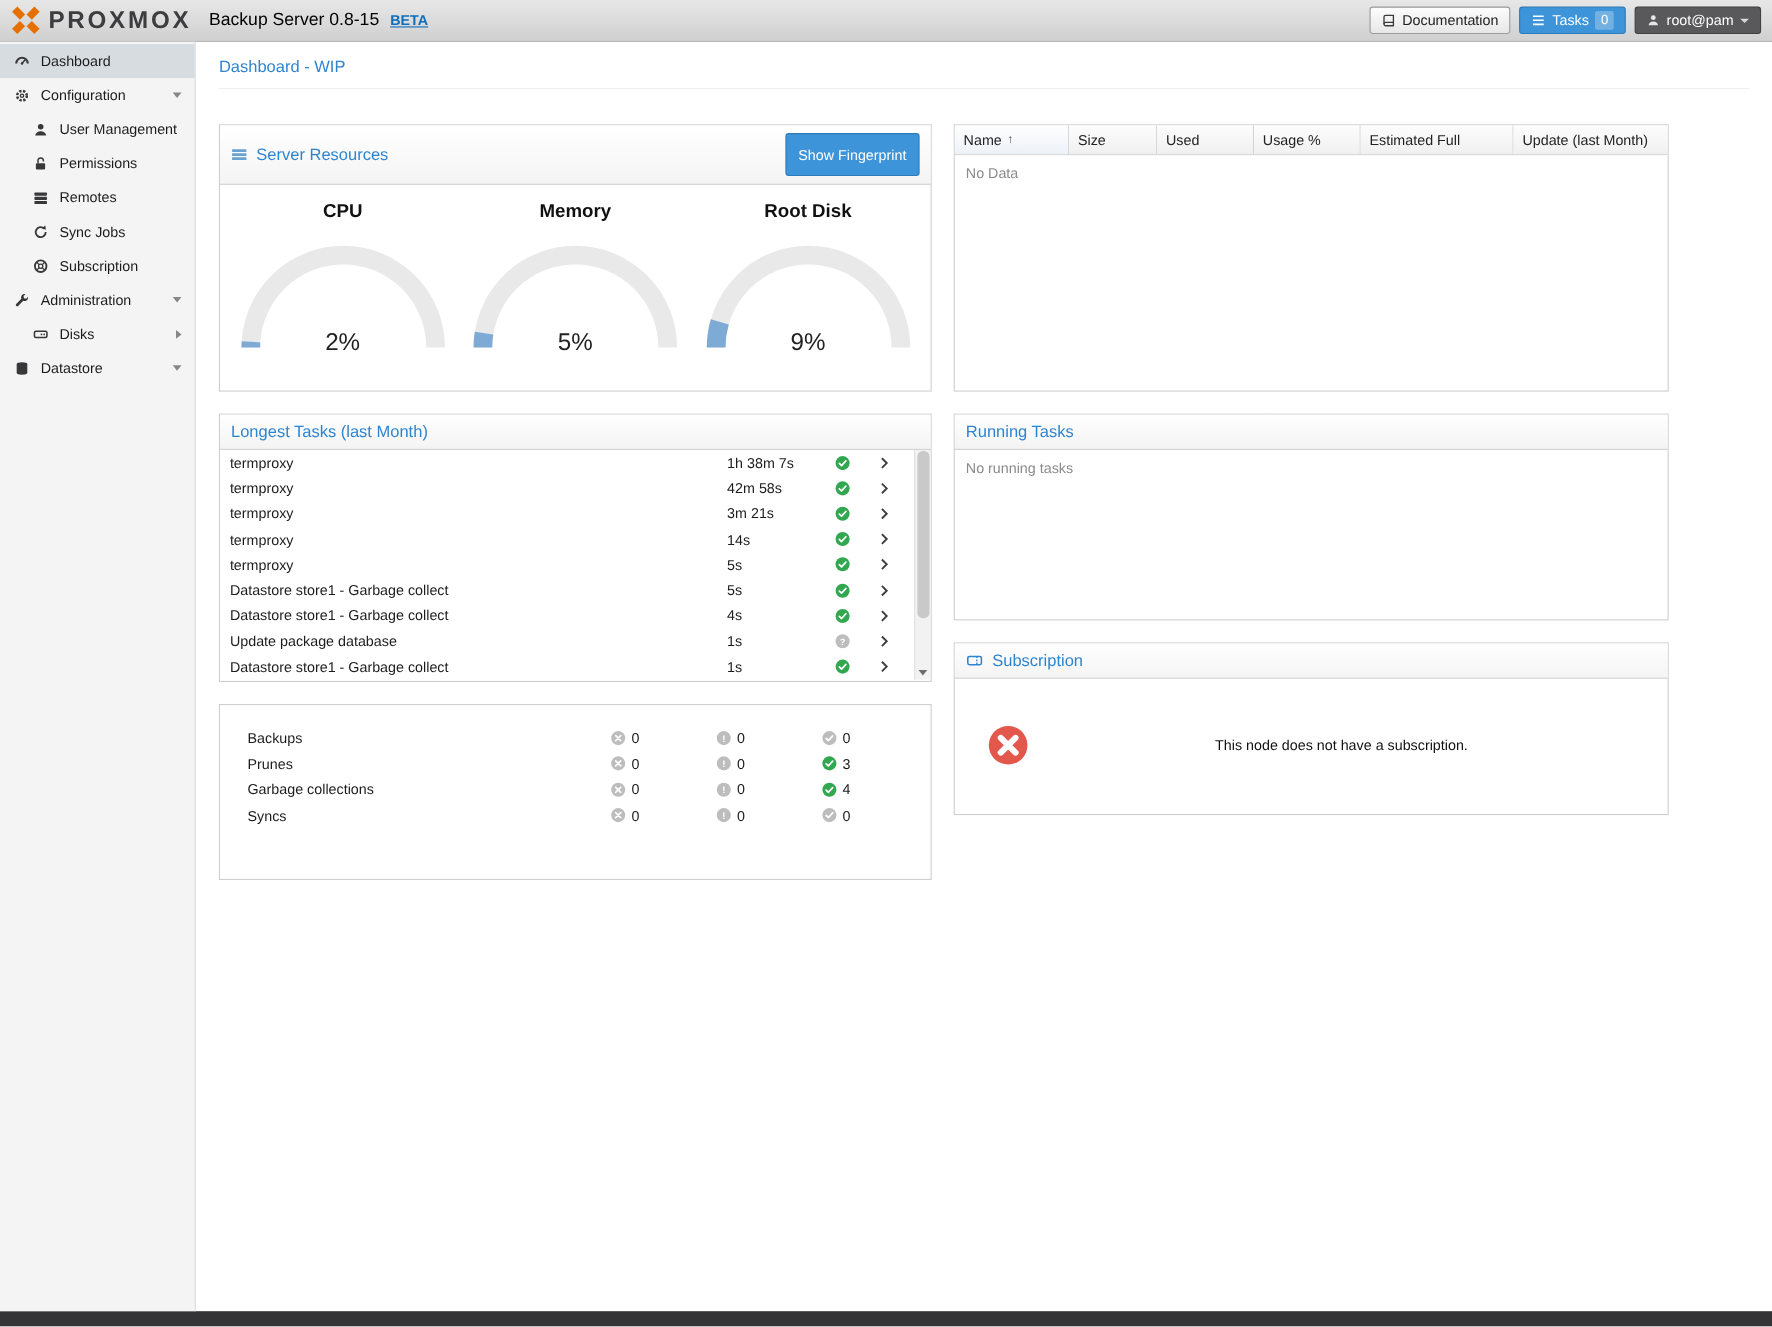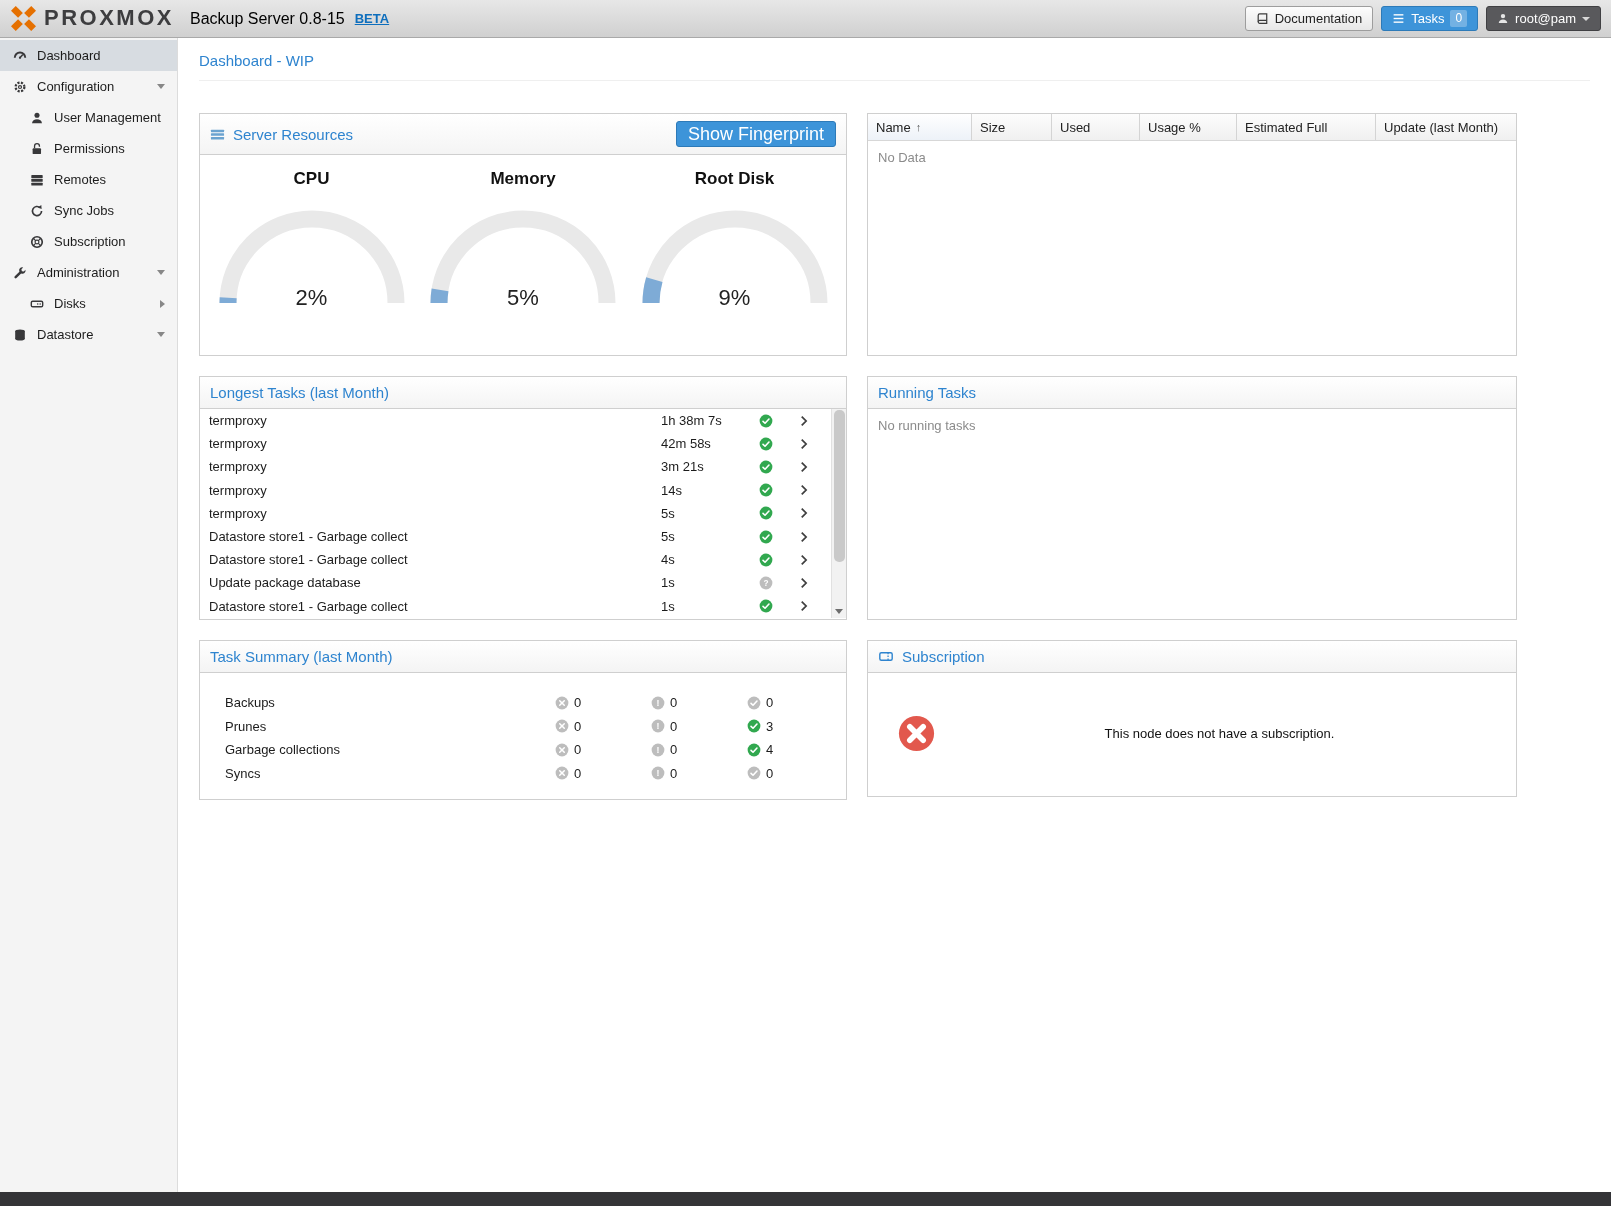--- a/index.html
+++ b/index.html
@@ -41,23 +41,23 @@
   .col{display:flex;flex-direction:column;gap:20px}
   .col.left{width:648px}
   .col.right{width:650px}
 
   
   .panel{border:1px solid #cfcfcf;background:#fff}
   .panel-header{display:flex;align-items:center;gap:8px;padding:7px 10px;border-bottom:1px solid #cfcfcf;
                 background:linear-gradient(#ffffff,#f4f4f4)}
   .panel-title{color:#2e84cf;font-size:15px}
   .flex-spacer{flex:1}
-  .btn-primary{background:#3d94d9;border:1px solid #2d7ab8;color:#fff;height:26px;padding:0 11px;border-radius:3px;
-               font-size:18px;cursor:pointer;font-family:inherit}
-  .p-sr{height:243px}.p-du{height:243px}.p-lt{height:244px}.p-rt{height:244px}.p-ts{height:160px}.p-sub{height:157px}
+  .btn-primary{background:#3d94d9;border:1px solid #2d7ab8;color:#fff;height:39px;padding:0 11px;border-radius:3px;
+               font-size:13px;cursor:pointer;font-family:inherit}
+  .p-sr{height:243px}.p-du{height:243px}.p-lt{height:244px}.p-rt{height:188px}.p-ts{height:160px}.p-sub{height:157px}
 
   
   .sr-body{display:flex;justify-content:space-evenly;padding-top:14px}
   .gauge{width:200px;text-align:center}
   .gauge-label{font-size:17px;font-weight:bold;color:#111;margin-bottom:14px}
   .gauge-chart{position:relative;width:200px;height:112px;margin:0 auto}
   .gauge-value{position:absolute;left:0;right:0;bottom:4px;font-size:22px;color:#222}
 
   
   .du-cols{display:flex;height:27px;border-bottom:1px solid #d7d7d7}
@@ -451,23 +451,20 @@
                 </div>
               </div>
             <div class="lt-scroll">
               <div class="lt-thumb"></div>
               <div class="lt-down"></div>
             </div>
           </div>
         </section>
 
         <section class="panel p-ts">
-          <div class="panel-header">
-            <span class="panel-title">Task Summary (last Month)</span>
-          </div>
           <div class="ts-body" id="ts-rows">
               <div class="ts-row">
                 <span class="ts-label">Backups</span>
                 <span class="ts-cell">
                   <span class="icon">
                     <svg viewBox="0 0 16 16" width="14" height="14">
                       <circle cx="8" cy="8" r="7.3" fill="#bdbdbd"></circle>
                       <path d="M5.4 5.4 10.6 10.6 M10.6 5.4 5.4 10.6" stroke="#fff" stroke-width="1.7" stroke-linecap="round"></path>
                     </svg>
                   </span>

